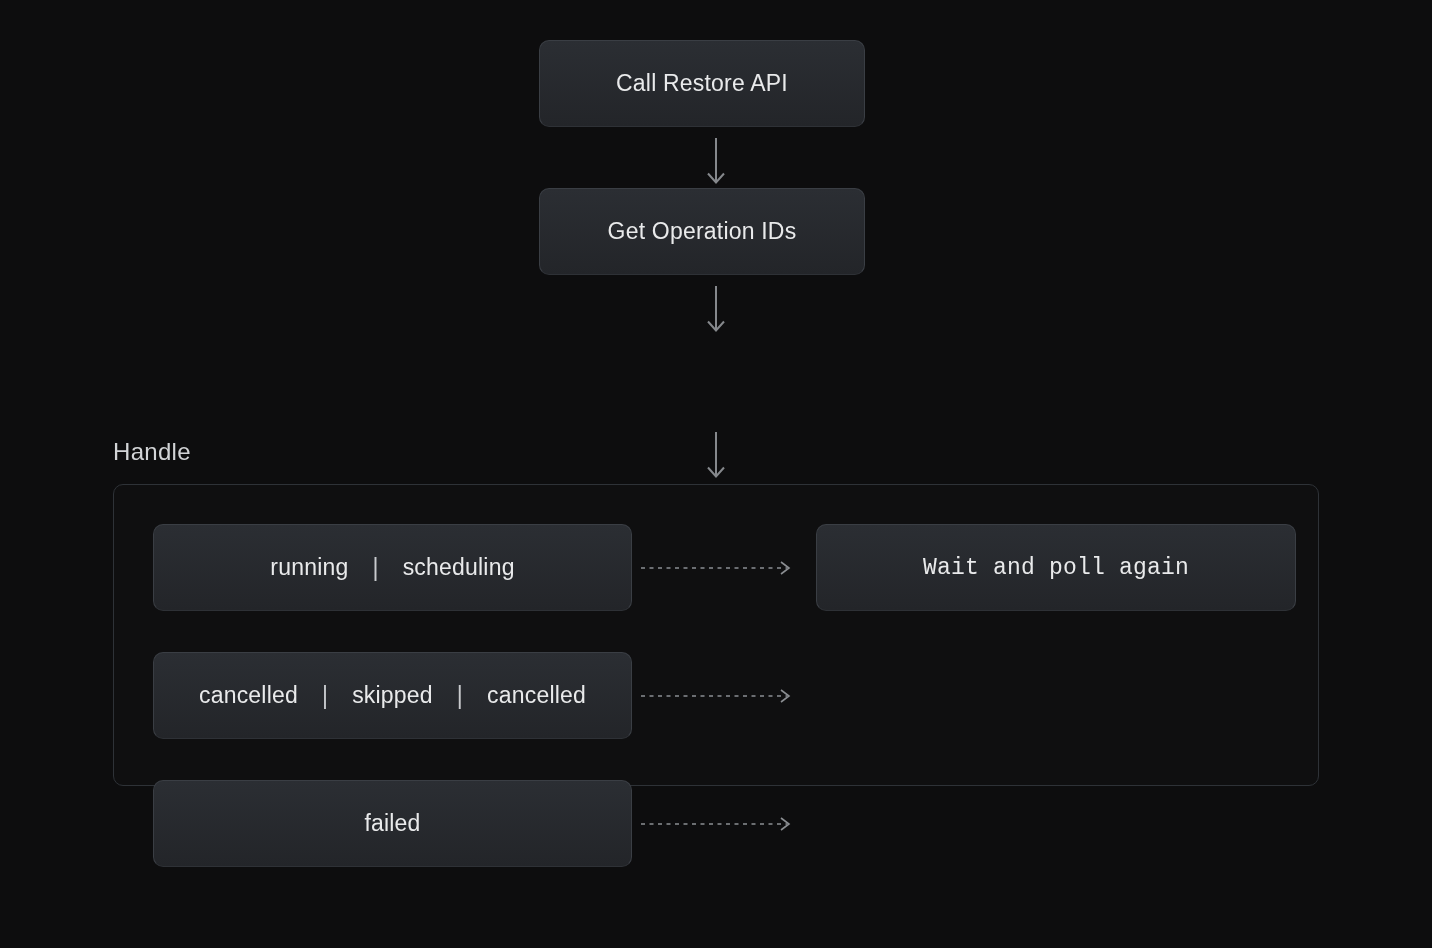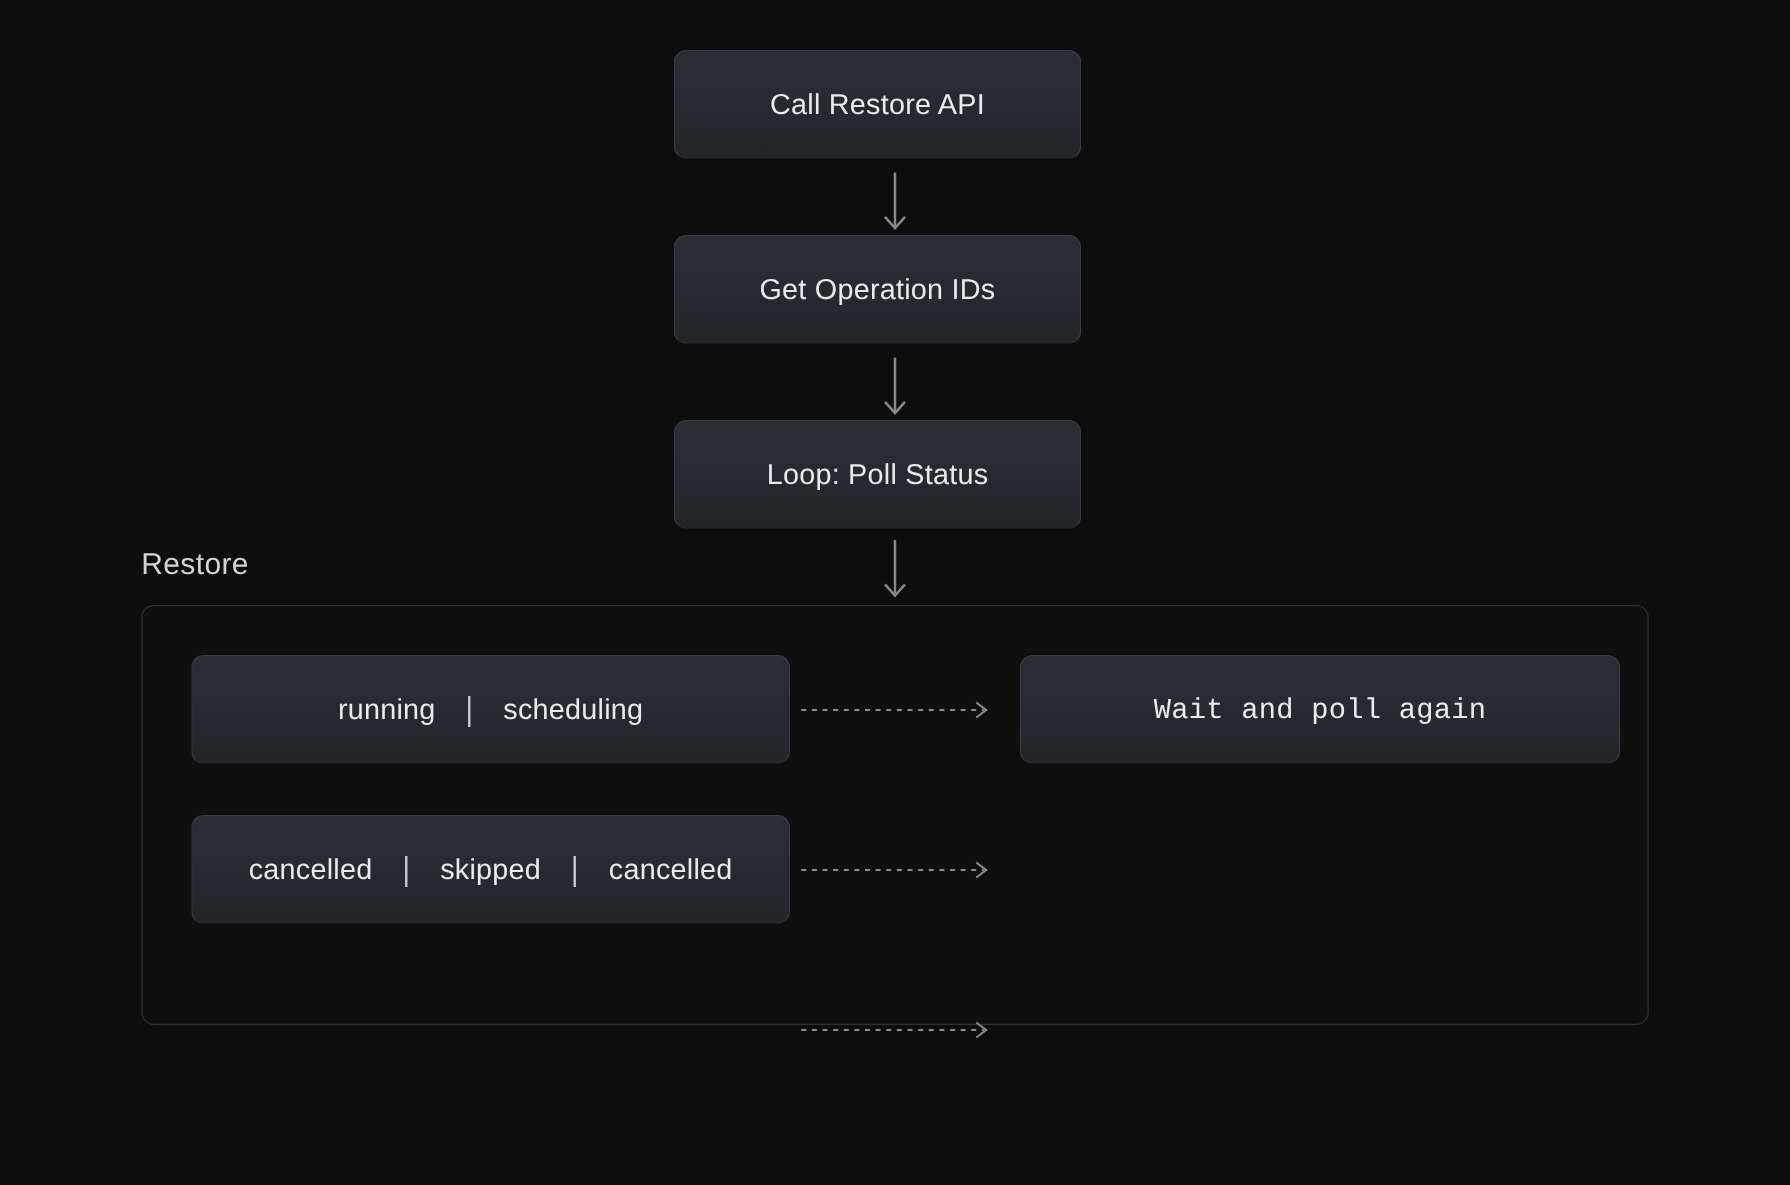--- a/index.html
+++ b/index.html
@@ -47,21 +47,21 @@
     top: 438px;
     font-size: 24px;
     color: #d2d4d6;
     letter-spacing: 0.3px;
   }
   .states-container {
     position: absolute;
     left: 113px;
     top: 484px;
     width: 1206px;
-    height: 336px;
+    height: 302px;
     border: 1px solid #2e3237;
     border-radius: 10px;
     background: rgba(255,255,255,0.012);
   }
   .state-row {
     position: absolute;
     left: 0;
     width: 100%;
     height: 87px;
   }
@@ -107,30 +107,27 @@
 
   <div class="node flow-node" style="top:188px">
     <span>Get Operation IDs</span>
   </div>
 
   <svg class="down-arrow" style="top:285px" viewBox="0 0 24 48">
     <line x1="12" y1="1" x2="12" y2="44" stroke="#85888c" stroke-width="2"></line>
     <path d="M4 36.5 L12 45.5 L20 36.5" fill="none" stroke="#85888c" stroke-width="2"></path>
   </svg>
 
-  <div class="node flow-node" style="top:336px">
-    <span>Loop: Poll Status</span>
-  </div>
 
   <svg class="down-arrow" style="top:431px" viewBox="0 0 24 48">
     <line x1="12" y1="1" x2="12" y2="44" stroke="#85888c" stroke-width="2"></line>
     <path d="M4 36.5 L12 45.5 L20 36.5" fill="none" stroke="#85888c" stroke-width="2"></path>
   </svg>
 
-  <div class="section-title">Restore</div>
+  <div class="section-title">Handle</div>
 
   <div class="states-container">
 
     <div class="state-row" style="top:39px">
       <div class="node state-box">
         <span>running</span>
         <span class="sep">|</span>
         <span>scheduling</span>
       </div>
       <svg class="dashed-arrow" viewBox="0 0 158 20">
@@ -150,20 +147,23 @@
         <span class="sep">|</span>
         <span>cancelled</span>
       </div>
       <svg class="dashed-arrow" viewBox="0 0 158 20">
         <line x1="1" y1="10" x2="147" y2="10" stroke="#8b8e92" stroke-width="1.6" stroke-dasharray="4 4.5"></line>
         <path d="M141 4 L149 10 L141 16" fill="none" stroke="#8b8e92" stroke-width="1.6"></path>
       </svg>
     </div>
 
     <div class="state-row" style="top:295px">
+      <div class="node state-box">
+        <span>failed</span>
+      </div>
       <svg class="dashed-arrow" viewBox="0 0 158 20">
         <line x1="1" y1="10" x2="147" y2="10" stroke="#8b8e92" stroke-width="1.6" stroke-dasharray="4 4.5"></line>
         <path d="M141 4 L149 10 L141 16" fill="none" stroke="#8b8e92" stroke-width="1.6"></path>
       </svg>
     </div>
 
   </div>
 </div>
 
 </body></html>

